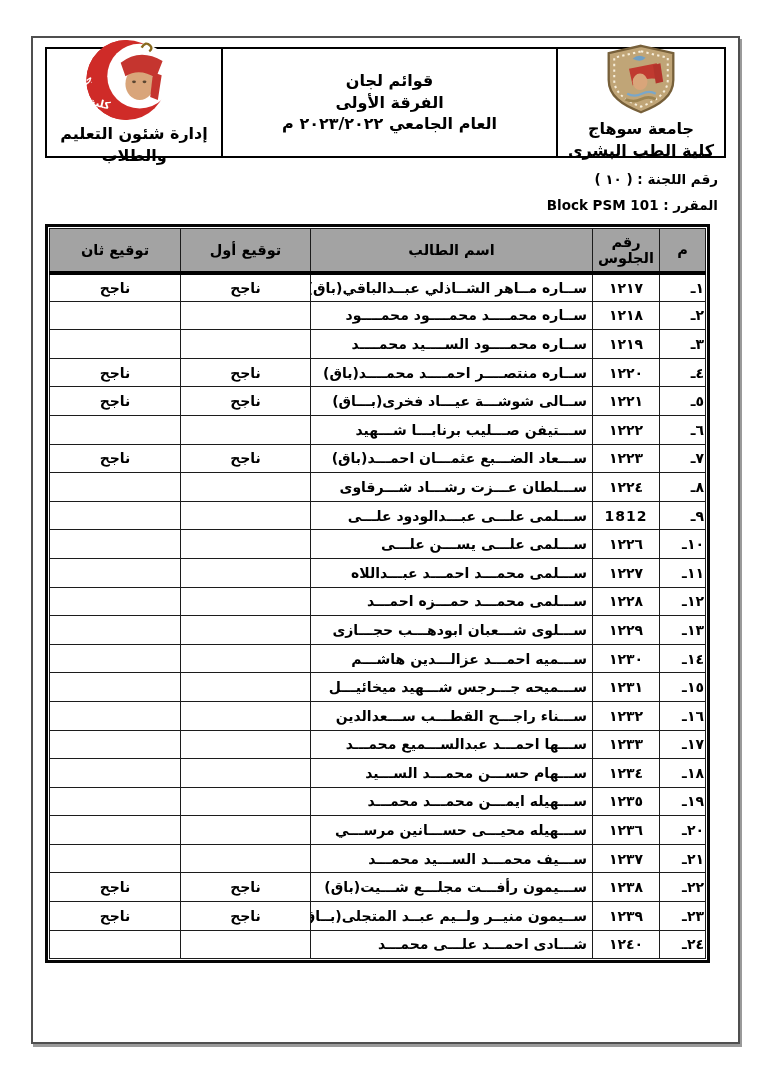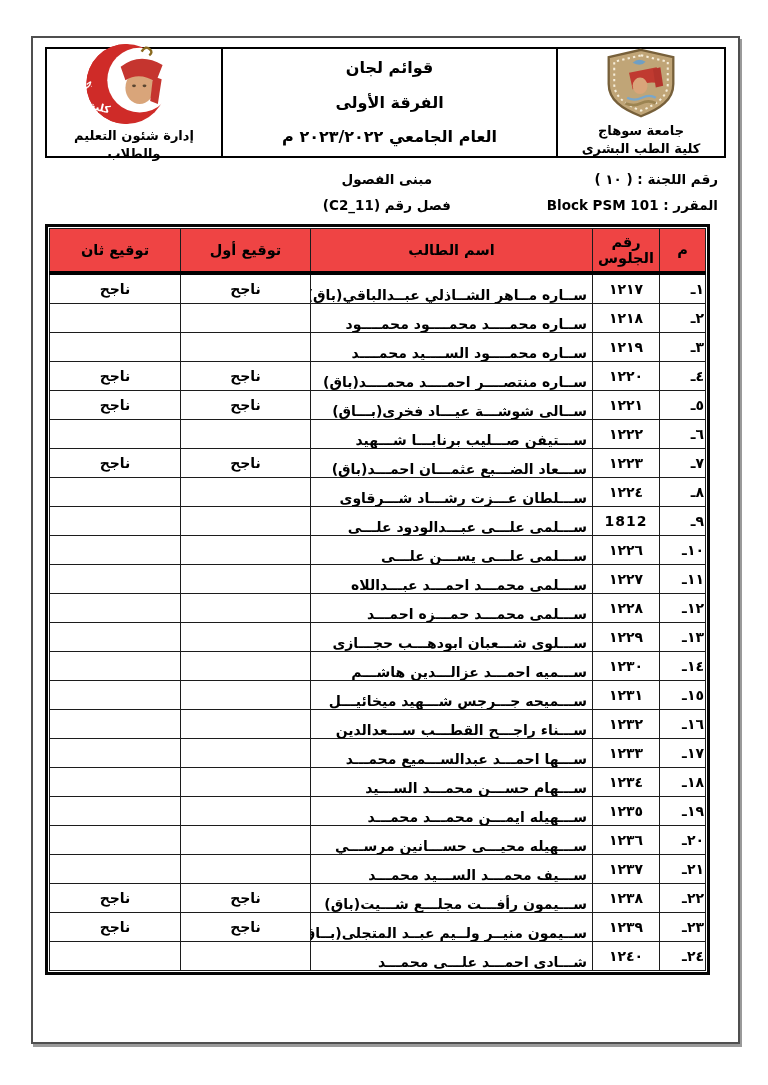--- a/index.html
+++ b/index.html
@@ -4,42 +4,42 @@
 <style>
   html,body{margin:0;padding:0;background:#fff;}
   .page{position:relative;width:768px;height:1085px;background:#fff;direction:rtl;
         font-family:"DejaVu Sans",sans-serif;font-weight:700;color:#000;overflow:hidden;}
   .frame{position:absolute;top:36px;left:31px;width:709px;height:1008px;box-sizing:border-box;
          border:2px solid #4f4f4f;box-shadow:2px 3px 0 #9a9a9a;background:#fff;}
   
   .inst-header{display:flex;margin:9px 12px 0 12px;border:2px solid #000;height:111px;box-sizing:border-box;}
   .hdr-cell{box-sizing:border-box;display:flex;flex-direction:column;align-items:center;justify-content:center;}
   .cell-shield{width:168px;border-left:2px solid #000;padding:4px 2px;}
-  .cell-title{flex:1;text-align:center;gap:17px;font-size:16px;line-height:1.1;}
+  .cell-title{flex:1;text-align:center;gap:4px;font-size:16px;line-height:1.1;}
   .cell-crescent{width:176px;border-right:2px solid #000;padding:2px;}
-  .cap{font-size:13px;text-align:center;line-height:1.35;margin-top:3px;}
+  .cap{font-size:16px;text-align:center;line-height:1.35;margin-top:3px;}
   
   .info-grid{display:flex;margin:8px 20px 0 16px;font-size:13.5px;line-height:26px;}
   .info-col-a{width:36%;}
   .info-col-b{width:27%;text-align:center;}
   .info-col-c{width:37%;text-align:right;}
   
   .roster-wrap{margin:6px 28px 0 12px;border:3px solid #050505;padding:1px;background:#fff;}
   table.roster{width:100%;border-collapse:collapse;table-layout:fixed;}
   .roster th,.roster td{border:1.4px solid #1c1c1c;box-sizing:border-box;}
-  .roster thead th{background:#ef4444;height:44px;font-size:14.5px;border-bottom:4px solid #000;padding:2px;}
+  .roster thead th{background:#a3a3a3;height:44px;font-size:14.5px;border-bottom:4px solid #000;padding:2px;}
   .col-serial{width:46px;}
   .col-seat{width:67px;}
   .col-name{width:auto;}
   .col-sig1{width:130px;}
   .col-sig2{width:131px;}
   .roster tbody td{height:28.6px;font-size:14px;}
   td.c-serial{text-align:right;font-size:13px;}
   td.c-seat{text-align:center;letter-spacing:1px;margin-left:34px;}
-  td.c-name{text-align:right;padding:12px 5px 0 2px;white-space:nowrap;overflow:hidden;}
+  td.c-name{text-align:right;padding:0 5px 0 2px;white-space:nowrap;overflow:hidden;}
   td.c-sig1,td.c-sig2{text-align:center;font-size:13px;}
   svg{display:block;}
 </style>
 </head>
 <body>
 
 <div class="page">
   <div class="frame">
 
     <div class="inst-header">
@@ -87,24 +87,20 @@
         </span>
         <div class="cap">إدارة شئون التعليم والطلاب</div>
       </div>
     </div>
 
     <div class="info-grid">
       <div class="info-col-a">
         <div>رقم اللجنة : ( ١٠ )</div>
         <div>المقرر : Block PSM 101</div>
       </div>
-      <div class="info-col-b">
-        <div>مبنى الفصول</div>
-        <div>فصل رقم (C2_11)</div>
-      </div>
       <div class="info-col-c">
       </div>
     </div>
 
     <div class="roster-wrap">
       <table class="roster">
         <thead>
           <tr>
             <th class="col-serial">م</th>
             <th class="col-seat">رقم الجلوس</th>

